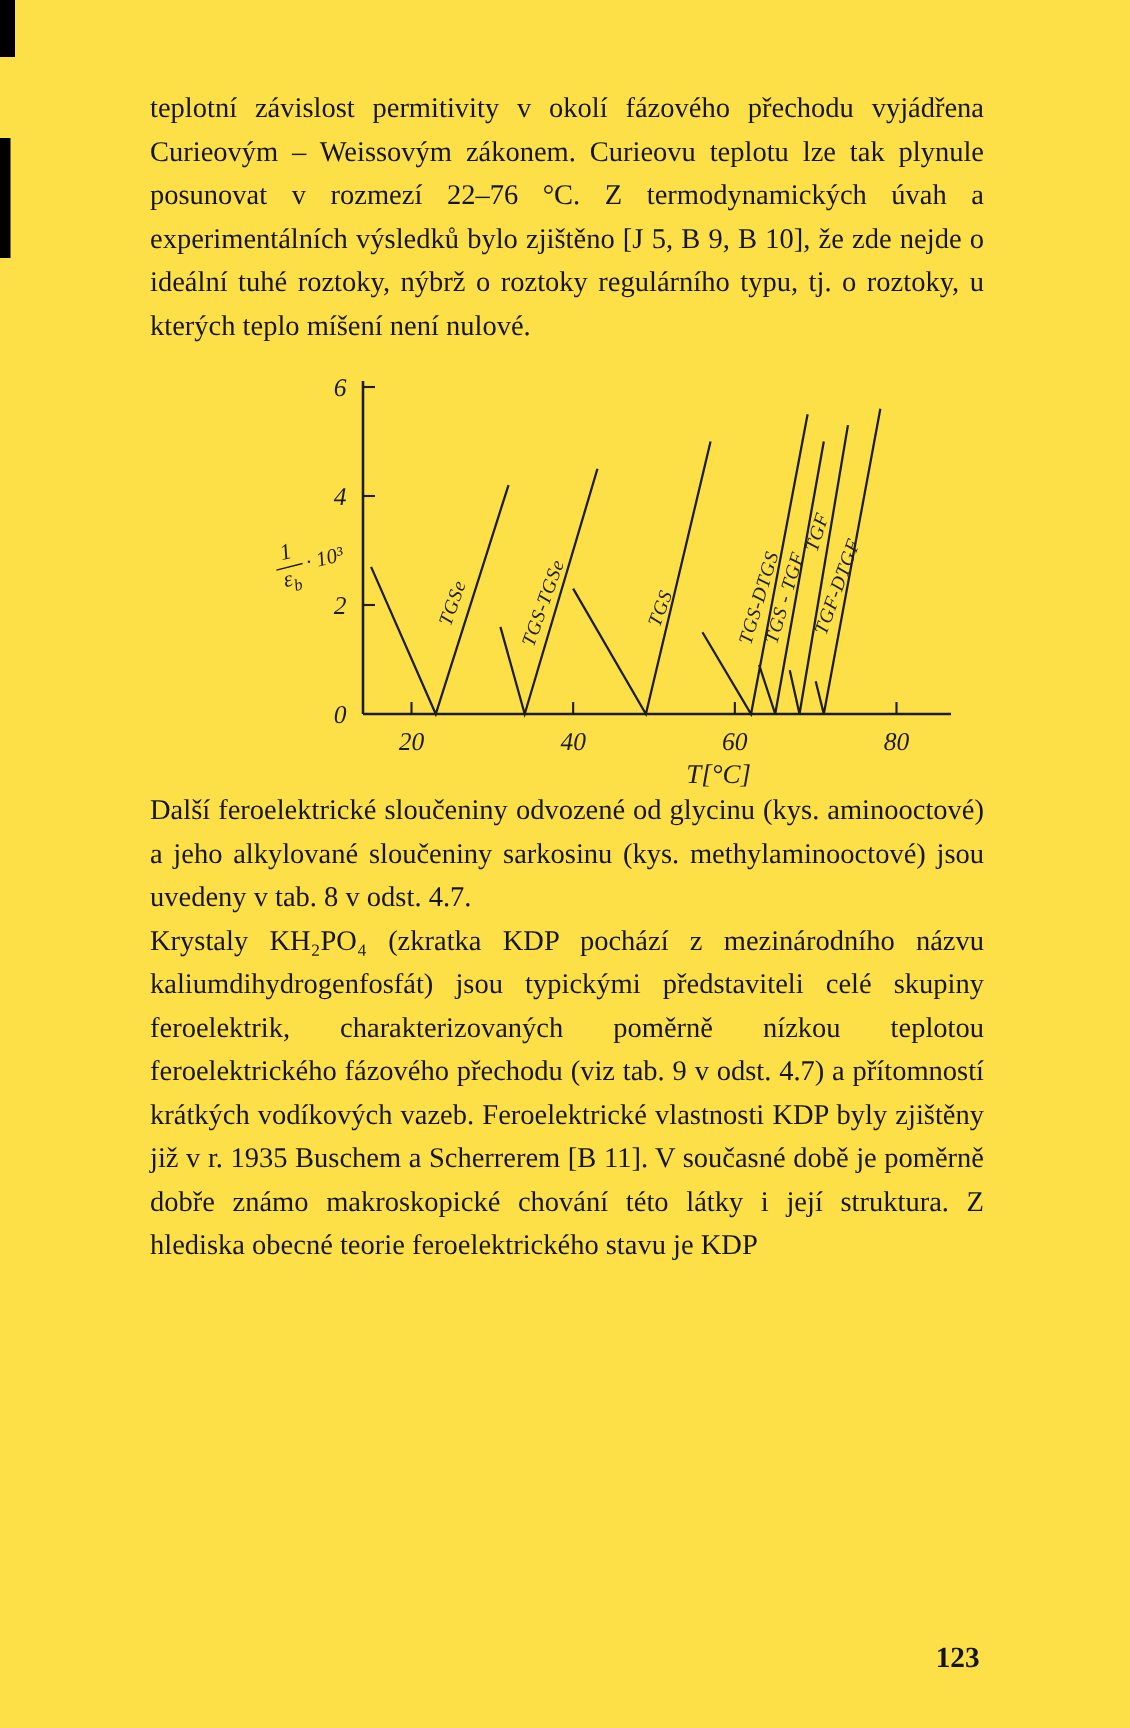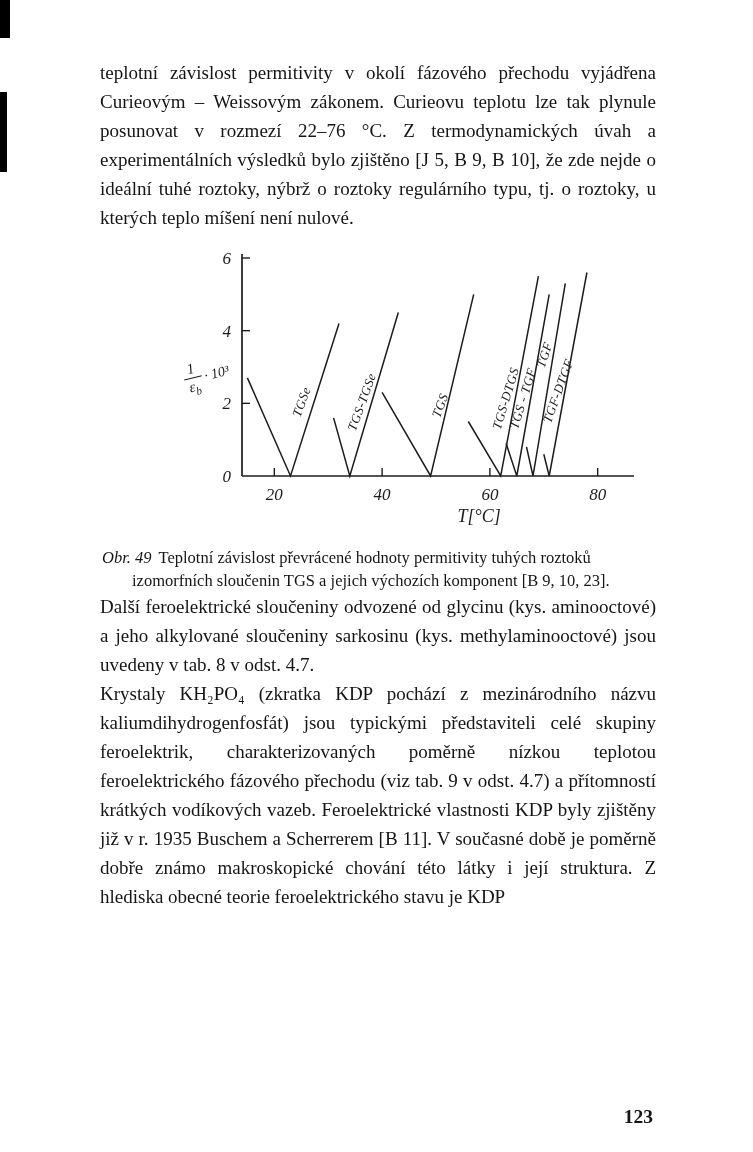--- a/index.html
+++ b/index.html
@@ -1,19 +1,19 @@
 <!DOCTYPE html>
 <html><head>
 <meta charset="utf-8">
 <style>
   html,body{margin:0;padding:0;background:#d9d9d9;}
   .page{
     position:relative;
     width:753px;height:1152px;
-    background:#ffffff;
+    background:#fde047;
     font-family:"Liberation Serif","DejaVu Serif",serif;
     color:#151515;
     overflow:hidden;
     margin:0 auto;
   }
   .scan-artifact{position:absolute;background:#000;}
   .artifact-top{left:0;top:0;width:10px;height:38px;}
   .artifact-mid{left:0;top:92px;width:7px;height:80px;}
   .content{position:absolute;left:100px;top:58px;width:556px;}
   p.body-text{
@@ -48,21 +48,21 @@
     margin:40px 0 0 0;
     font-size:19.5px;
     font-weight:bold;
     font-style:italic;
     line-height:27px;
   }
   .section-heading.second{margin-top:30px;}
   .after-heading{margin-top:26px;}
   .page-number{
     position:absolute;
-    right:100px;bottom:24px;
+    right:100px;bottom:35px;
     font-size:19.5px;font-weight:bold;
   }
 </style>
 </head>
 <body>
 
 <div class="page">
 
   <div class="scan-artifact artifact-top"></div>
   <div class="scan-artifact artifact-mid"></div>
@@ -106,23 +106,20 @@
             <text x="364.6277777777778" y="110.10000000000001" text-anchor="middle" font-size="13" font-style="italic" letter-spacing="0.5" fill="#1c1c1c" transform="rotate(-72 364.6277777777778 110.10000000000001)">TGF</text>
             <polyline points="359.8,208.2 365.2,230.0 402.9,26.5" fill="none" stroke="#1c1c1c" stroke-width="1.5"></polyline>
             <text x="378.1" y="146.43333333333334" text-anchor="middle" font-size="13" font-style="italic" letter-spacing="0.5" fill="#1c1c1c" transform="rotate(-70 378.1 146.43333333333334)">TGF-DTGF</text>
           </svg>
         <div class="ylabel">
           <span class="frac"><span class="num">1</span><span class="den"><span>ε</span><sub>b</sub></span></span><span class="mult">· 10³</span>
         </div>
       </div>
     </div>
 
-    <p class="caption">
-      <i>Obr. 49</i><span>Teplotní závislost převrácené hodnoty permitivity tuhých roztoků izomorfních sloučenin TGS a jejich výchozích komponent [B 9, 10, 23].</span>
-    </p>
 
 
     <p class="body-text after-heading">Další feroelektrické sloučeniny odvozené od glycinu (kys. aminooctové) a jeho alkylované sloučeniny sarkosinu (kys. methylaminooctové) jsou uvedeny v tab. 8 v odst. 4.7.</p>
 
 
     <p class="body-text after-heading">Krystaly KH₂PO₄ (zkratka KDP pochází z mezinárodního názvu kaliumdihydrogenfosfát) jsou typickými představiteli celé skupiny feroelektrik, charakterizovaných poměrně nízkou teplotou feroelektrického fázového přechodu (viz tab. 9 v odst. 4.7) a přítomností krátkých vodíkových vazeb. Feroelektrické vlastnosti KDP byly zjištěny již v r. 1935 Buschem a Scherrerem [B 11]. V současné době je poměrně dobře známo makroskopické chování této látky i její struktura. Z hlediska obecné teorie feroelektrického stavu je KDP</p>
 
   </div>
 
   <div class="page-number">123</div>

